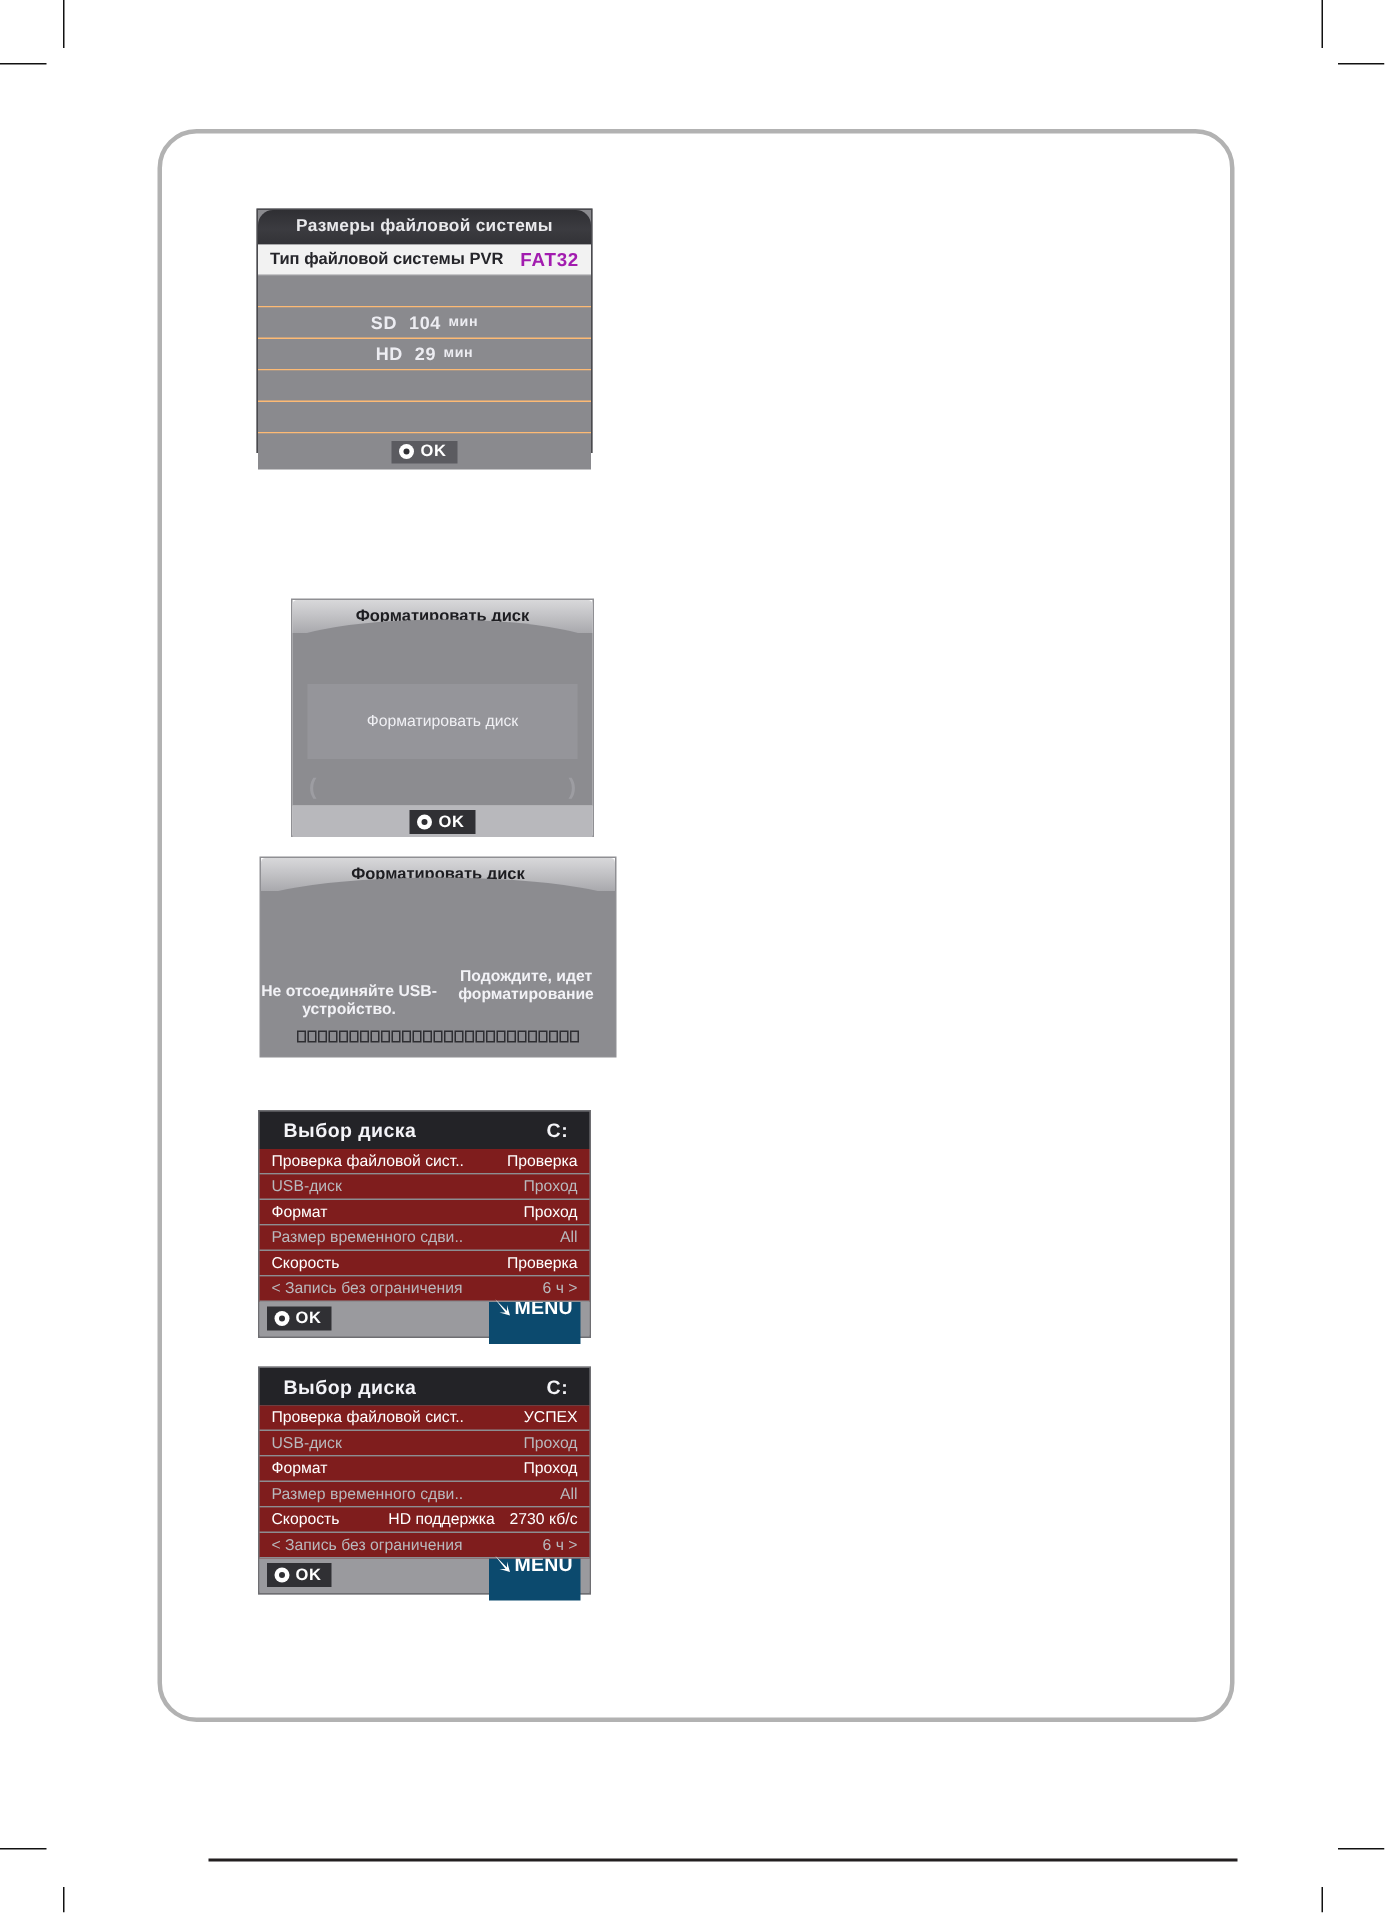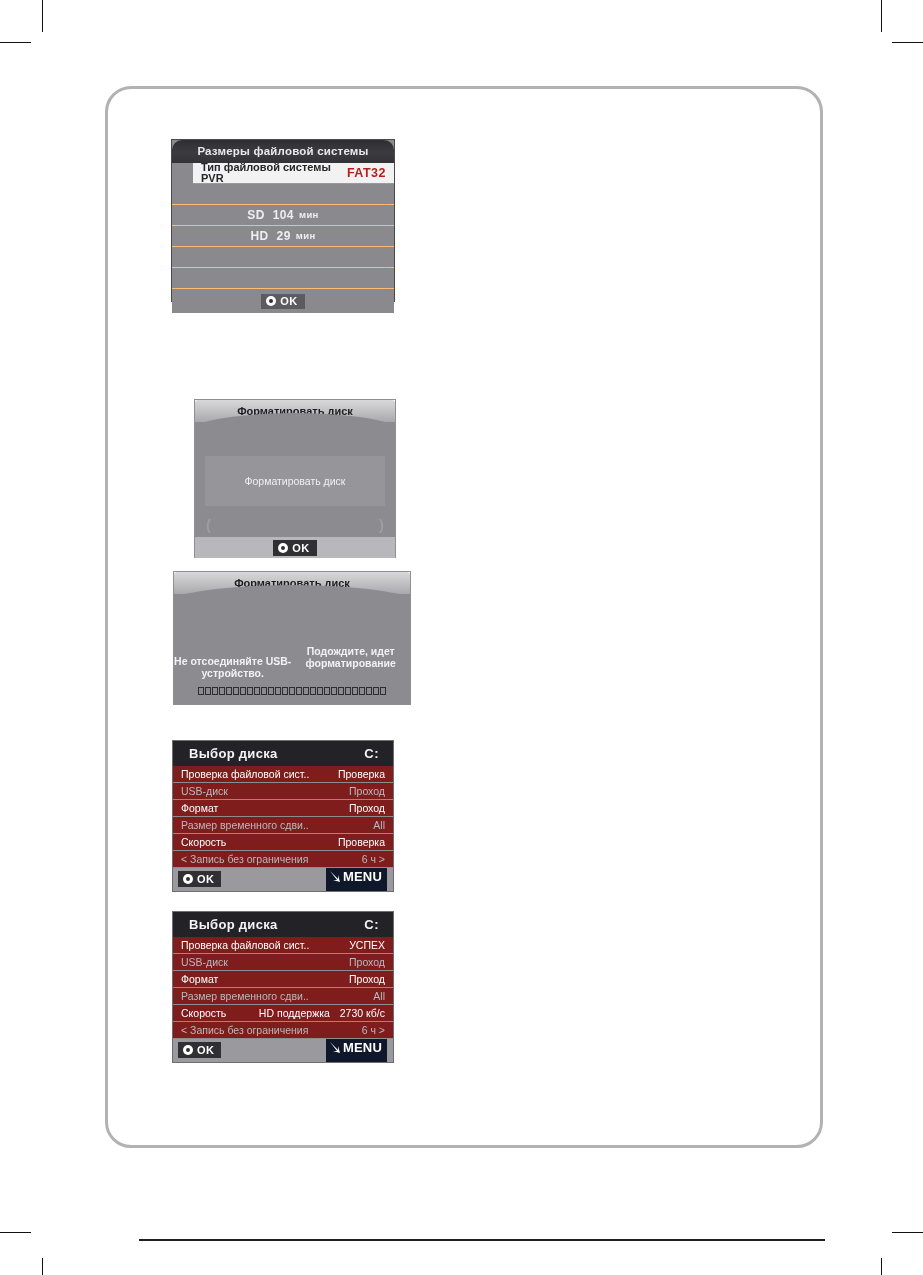--- a/index.html
+++ b/index.html
@@ -85,24 +85,23 @@
     color: #e6e6ea;
     padding: 0 8px;
     box-sizing: border-box;
   }
   #panel-fs .fs-row.selected {
     background: #f2f2f2;
     color: #25252a;
     font-weight: bold;
     justify-content: space-between;
     border-bottom: 1px solid #9a9a9e;
-    margin-left: 21px;
   }
   #panel-fs .fs-row.selected .fs-val {
-    color: #b91c1c;
+    color: #a21caf;
     font-size: 12.5px;
     letter-spacing: .5px;
   }
   #panel-fs .fs-row.blank { color: transparent; }
   #panel-fs .fs-row.center {
     justify-content: center;
     font-weight: bold;
     font-size: 12px;
     color: #ededf2;
     letter-spacing: .4px;
@@ -150,25 +149,25 @@
     top: 3px;
     width: 4px;
     height: 4px;
     border-radius: 50%;
     background: #303034;
   }
   .btn-menu {
     display: inline-flex;
     align-items: center;
     gap: 2px;
-    background: #0f172a;
+    background: #0c4a6e;
     color: #ffffff;
     font-weight: bold;
     font-size: 13px;
-    padding: 1px 5px 7px 3px;
+    padding: 1px 5px 17px 3px;
     letter-spacing: .2px;
   }
   .ico-menu {
     width: 12px;
     height: 13px;
     display: inline-block;
     flex: none;
     position: relative;
   }
   .ico-menu svg { display: block; }

